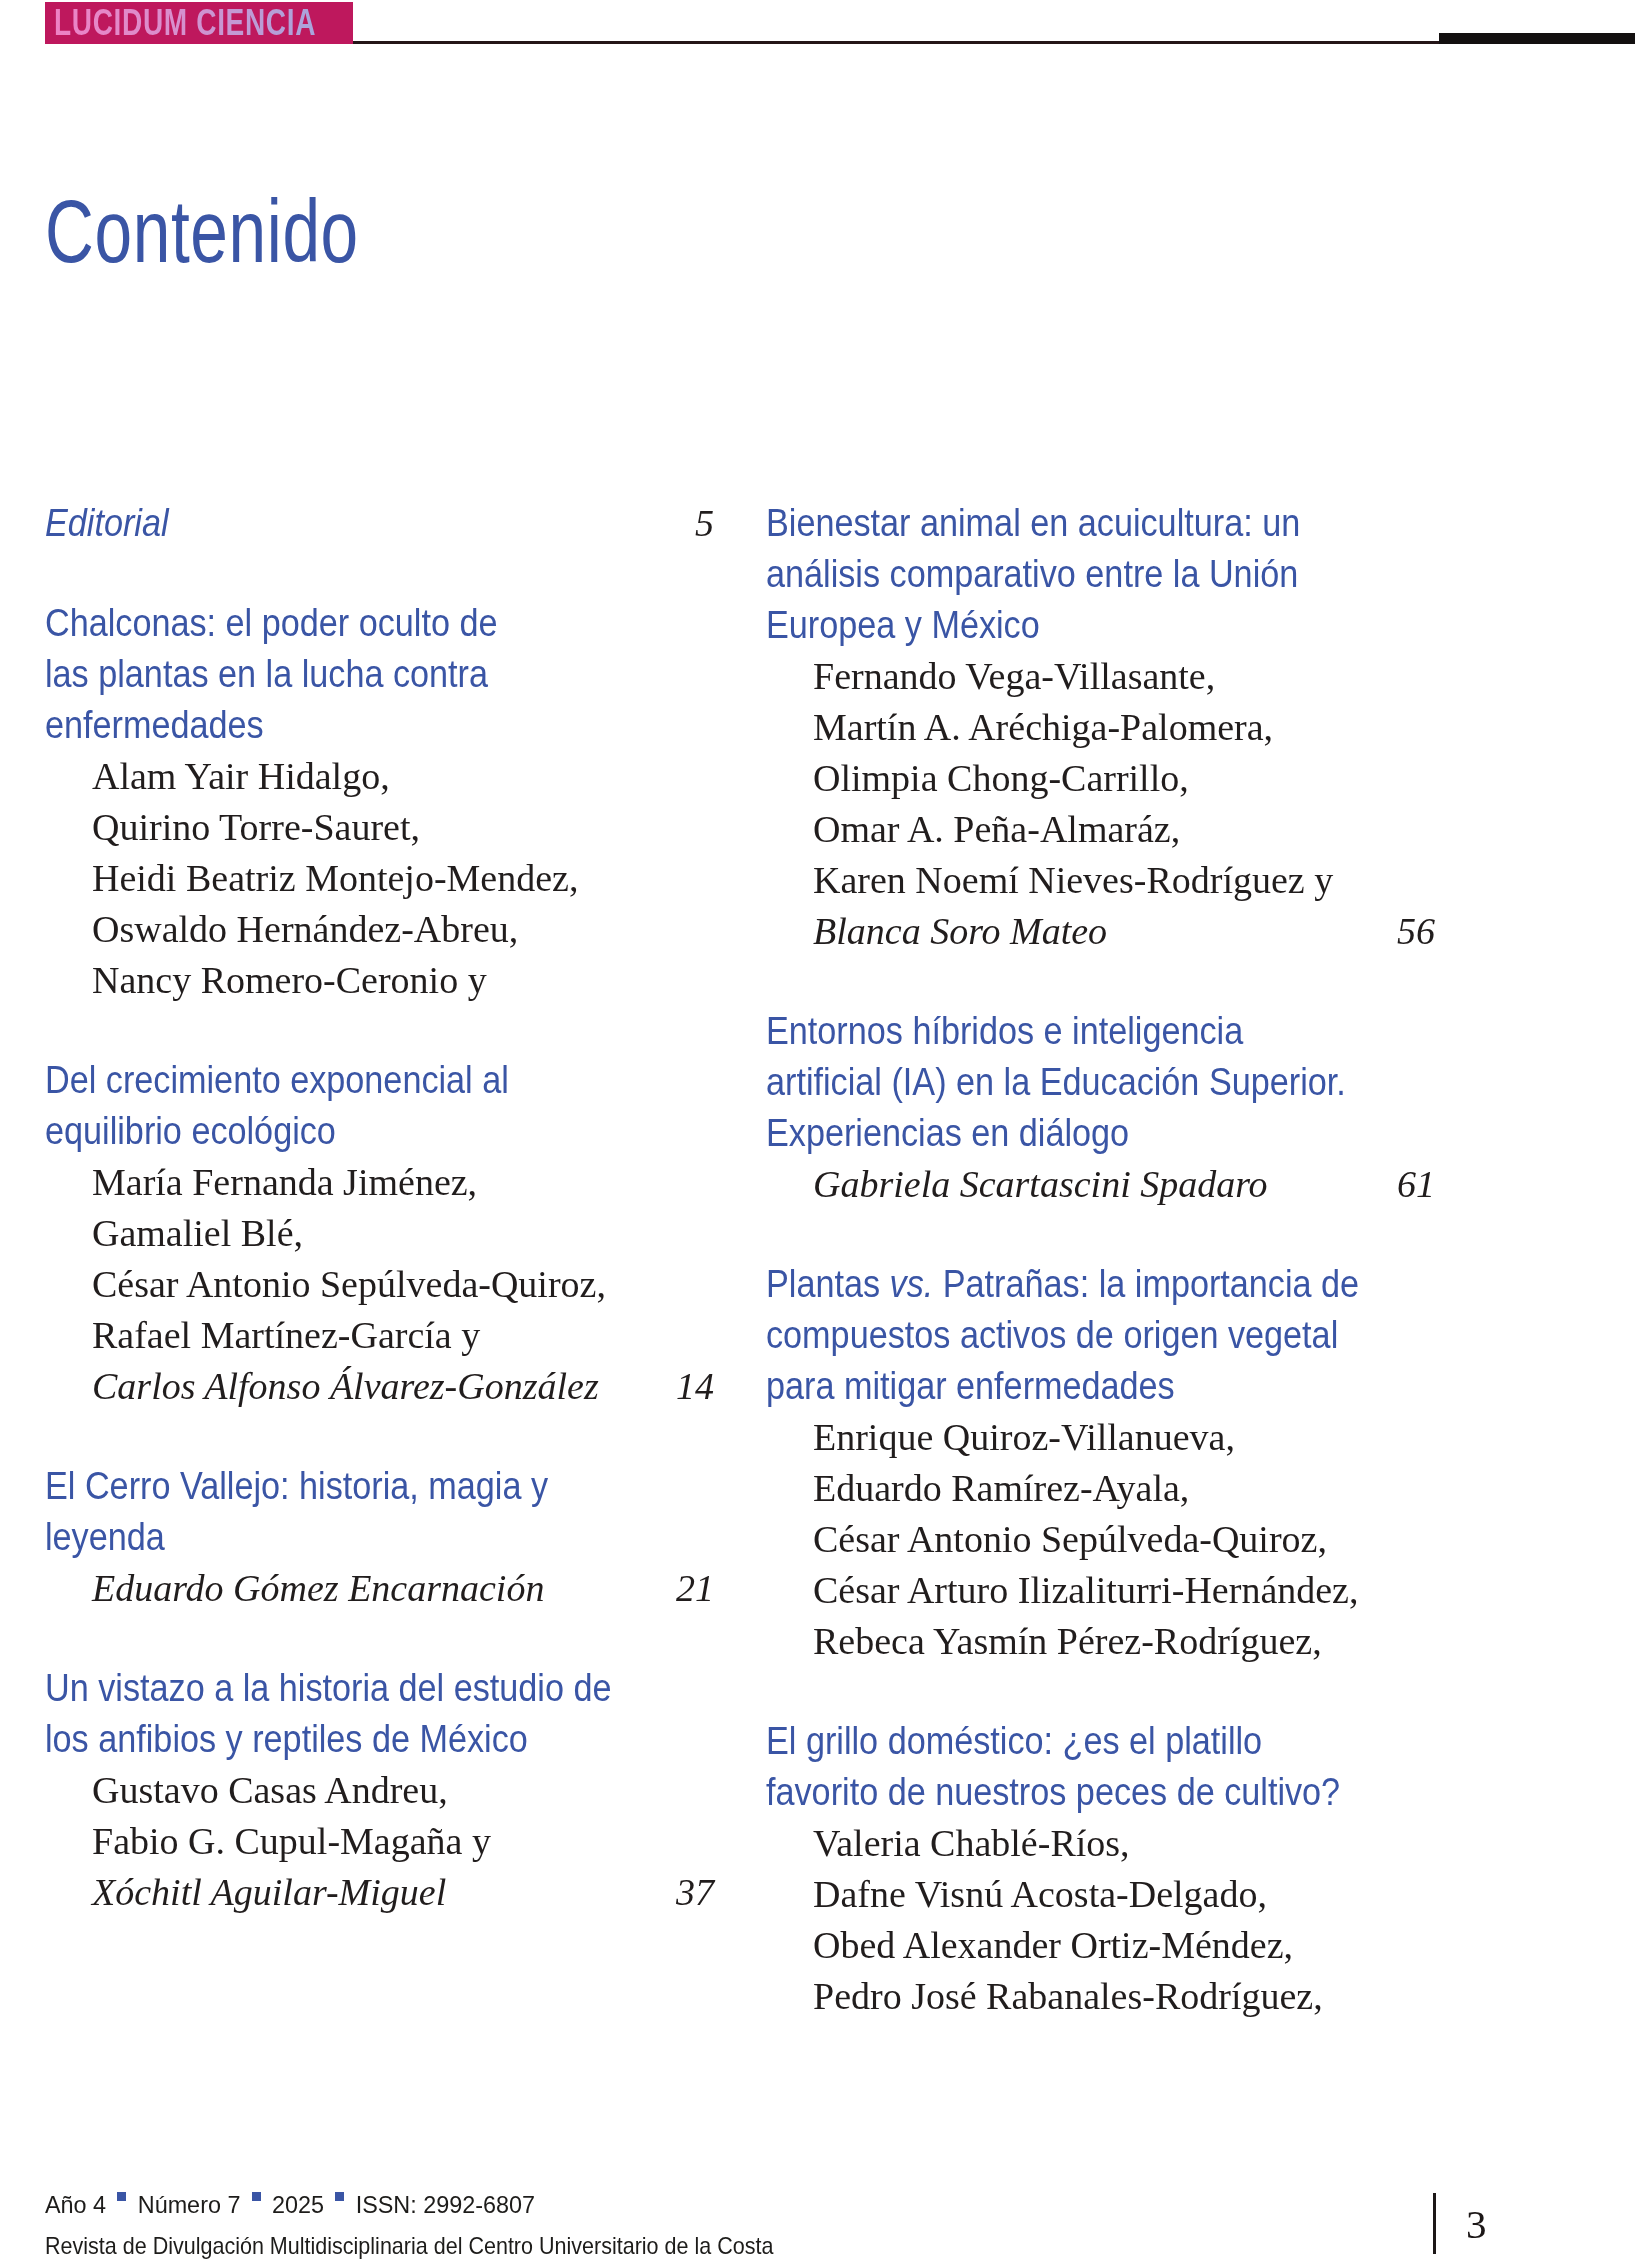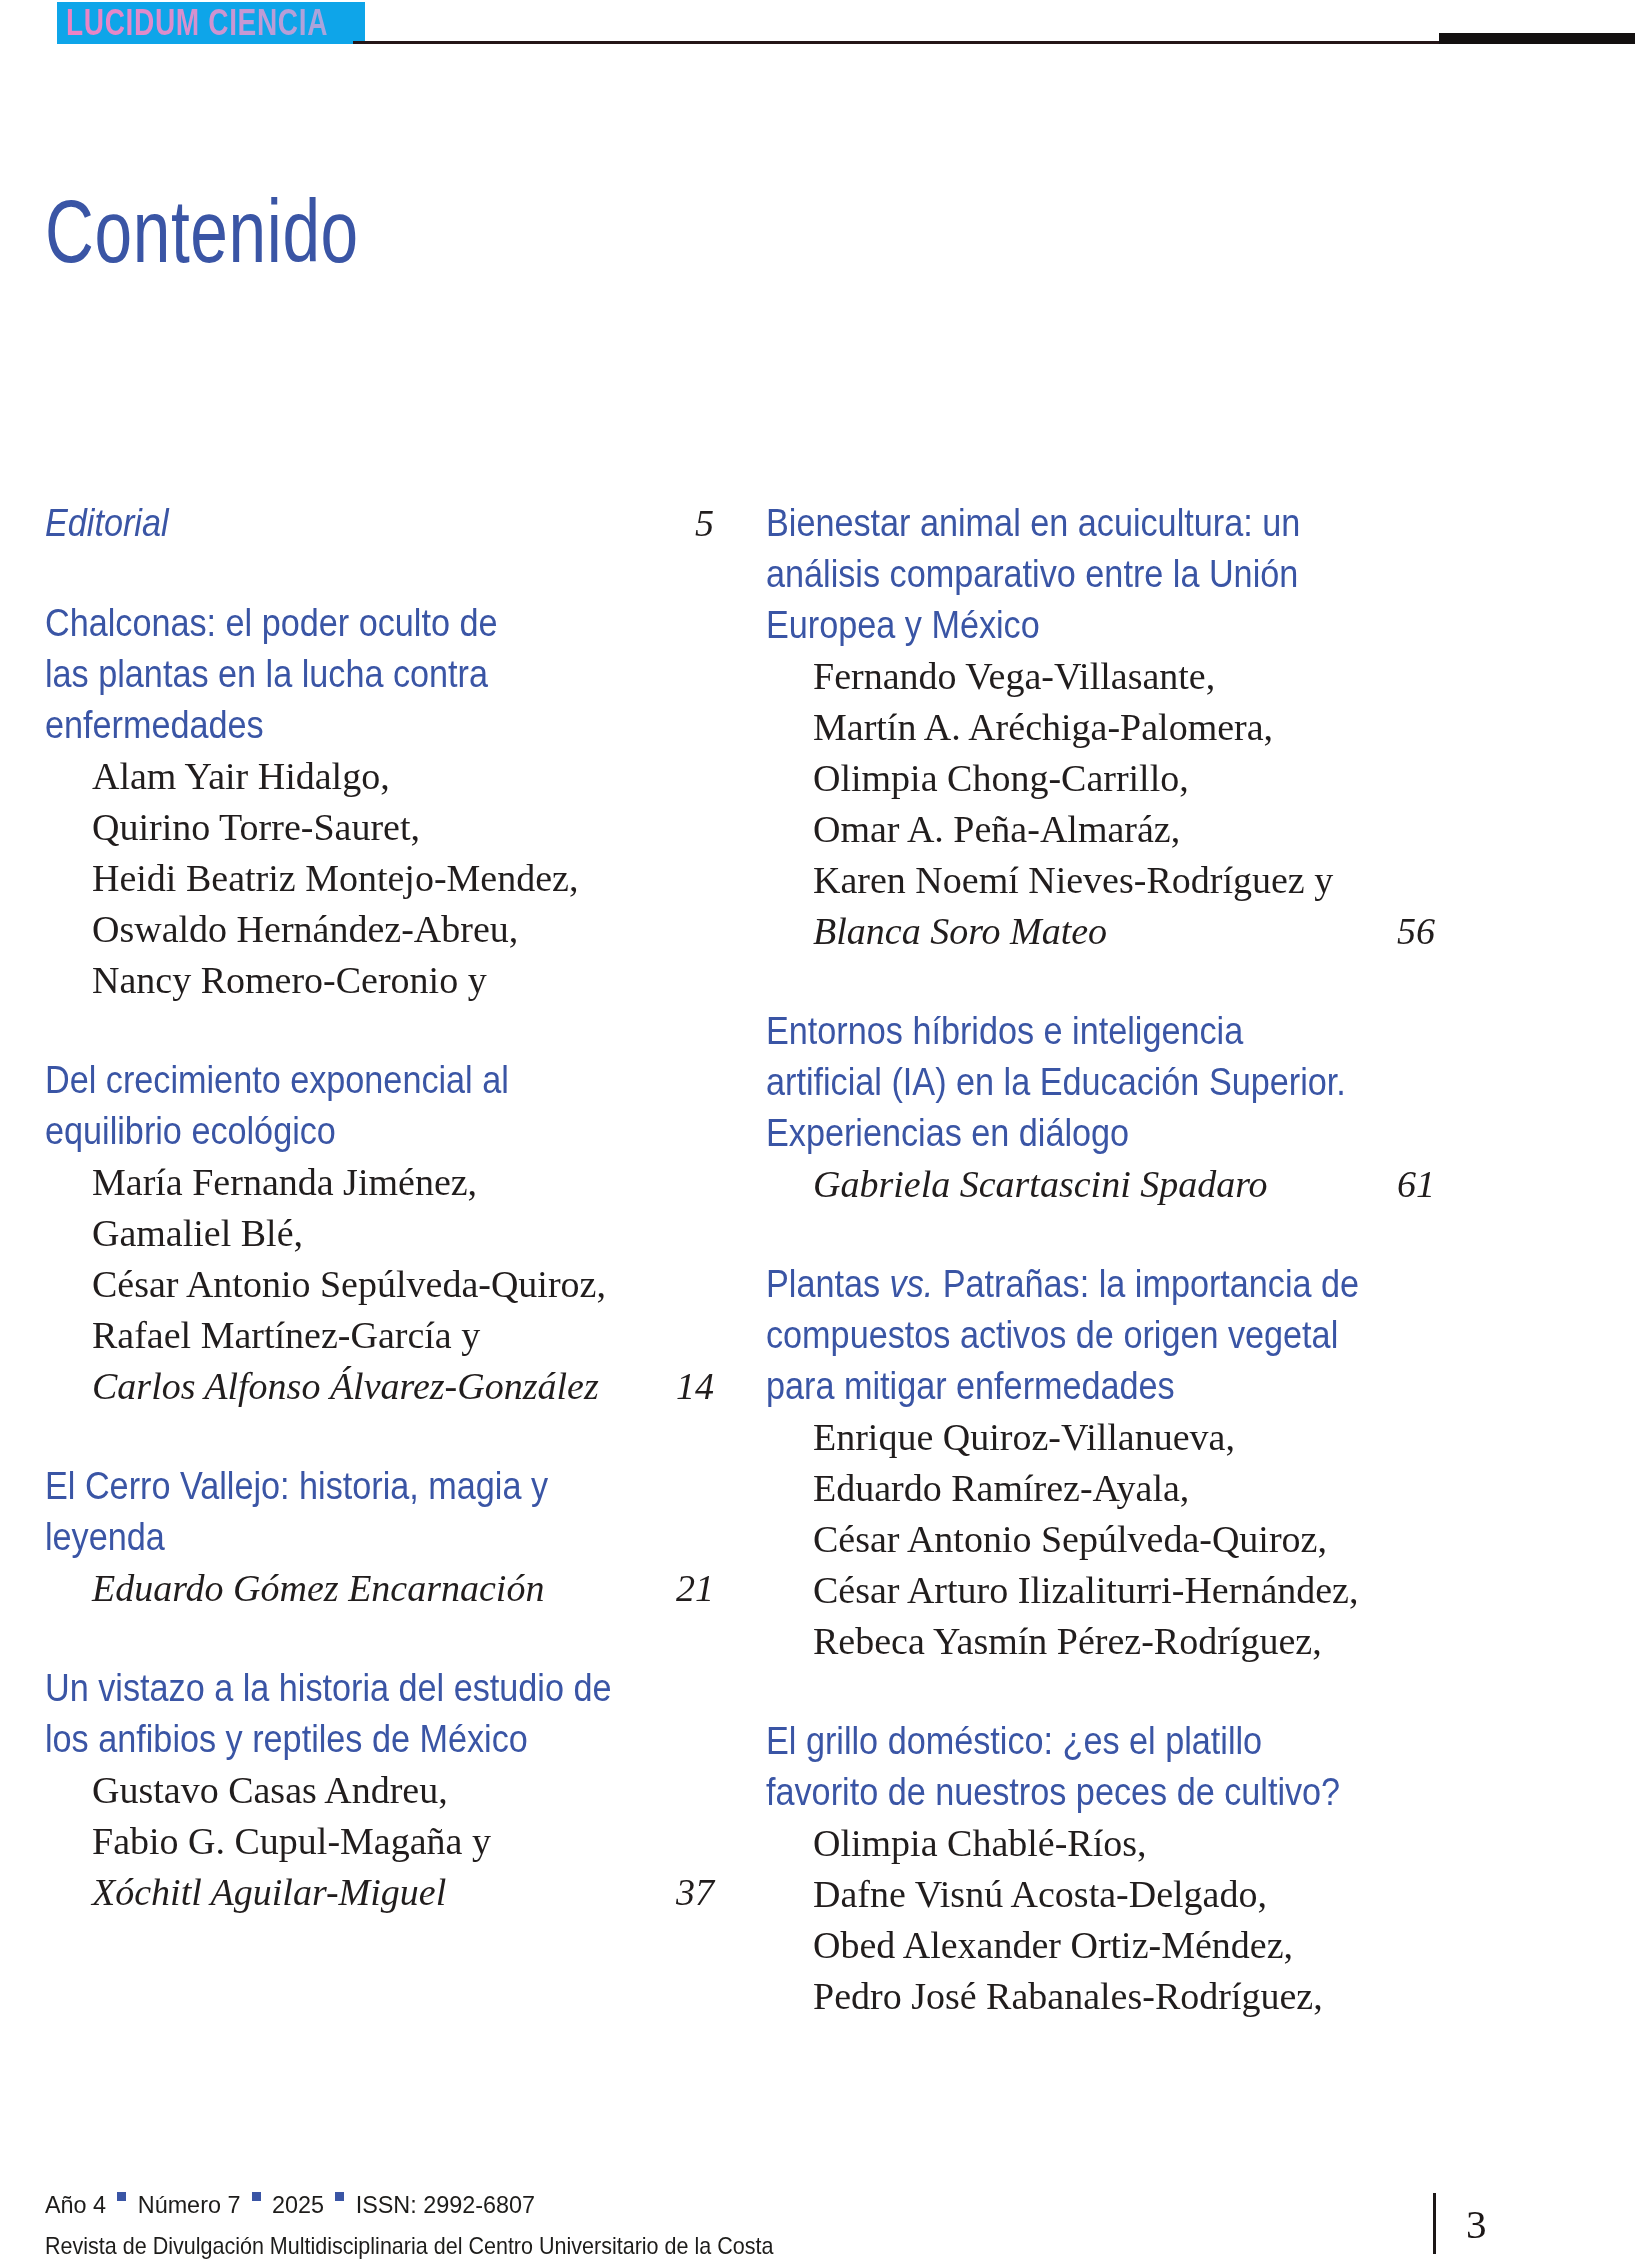--- a/index.html
+++ b/index.html
@@ -4,23 +4,22 @@
 <style>
   html,body { margin:0; padding:0; background:#ffffff; }
   .page {
     position:relative; width:1635px; height:2261px; background:#ffffff;
     font-family:"Liberation Sans", sans-serif; overflow:hidden;
   }
 
   
   .logo-box {
     position:absolute; left:45px; top:2.3px; width:308px; height:42px;
-    background:#0ea5e9; display:flex; align-items:center; padding-left:9px;
+    background:#be185d; display:flex; align-items:center; padding-left:9px;
     box-sizing:border-box;
-    margin-left:12px;
   }
   .logo-text {
     font-weight:bold; font-size:36px; letter-spacing:0.8px; white-space:nowrap;
     transform:scaleX(0.78); transform-origin:left center;
     background:linear-gradient(90deg,#ee82c4 0%,#d98fcd 45%,#a8a5dc 100%);
     -webkit-background-clip:text; background-clip:text; color:transparent;
   }
   .top-rule { position:absolute; left:353px; right:0; top:41px; height:3px; background:#241517; }
   .top-end-bar { position:absolute; right:0; top:33px; width:196px; height:10.6px; background:#131010; }
 
@@ -153,21 +152,21 @@
         <div class="t-line"><span class="tx">para mitigar enfermedades</span></div>
         <div class="a-line"><span class="tx-serif">Enrique Quiroz-Villanueva,</span></div>
         <div class="a-line"><span class="tx-serif">Eduardo Ramírez-Ayala,</span></div>
         <div class="a-line"><span class="tx-serif">César Antonio Sepúlveda-Quiroz,</span></div>
         <div class="a-line"><span class="tx-serif">César Arturo Ilizaliturri-Hernández,</span></div>
         <div class="a-line"><span class="tx-serif">Rebeca Yasmín Pérez-Rodríguez,</span></div>
       </div>
       <div class="entry">
         <div class="t-line"><span class="tx">El grillo doméstico: ¿es el platillo</span></div>
         <div class="t-line"><span class="tx">favorito de nuestros peces de cultivo?</span></div>
-        <div class="a-line"><span class="tx-serif">Olimpia Chablé-Ríos,</span></div>
+        <div class="a-line"><span class="tx-serif">Valeria Chablé-Ríos,</span></div>
         <div class="a-line"><span class="tx-serif">Dafne Visnú Acosta-Delgado,</span></div>
         <div class="a-line"><span class="tx-serif">Obed Alexander Ortiz-Méndez,</span></div>
         <div class="a-line"><span class="tx-serif">Pedro José Rabanales-Rodríguez,</span></div>
       </div>
     </div>
 
   <div class="footer">
     <div class="meta-row">
         <span class="part">Año 4</span>
         <span class="sq"></span>

